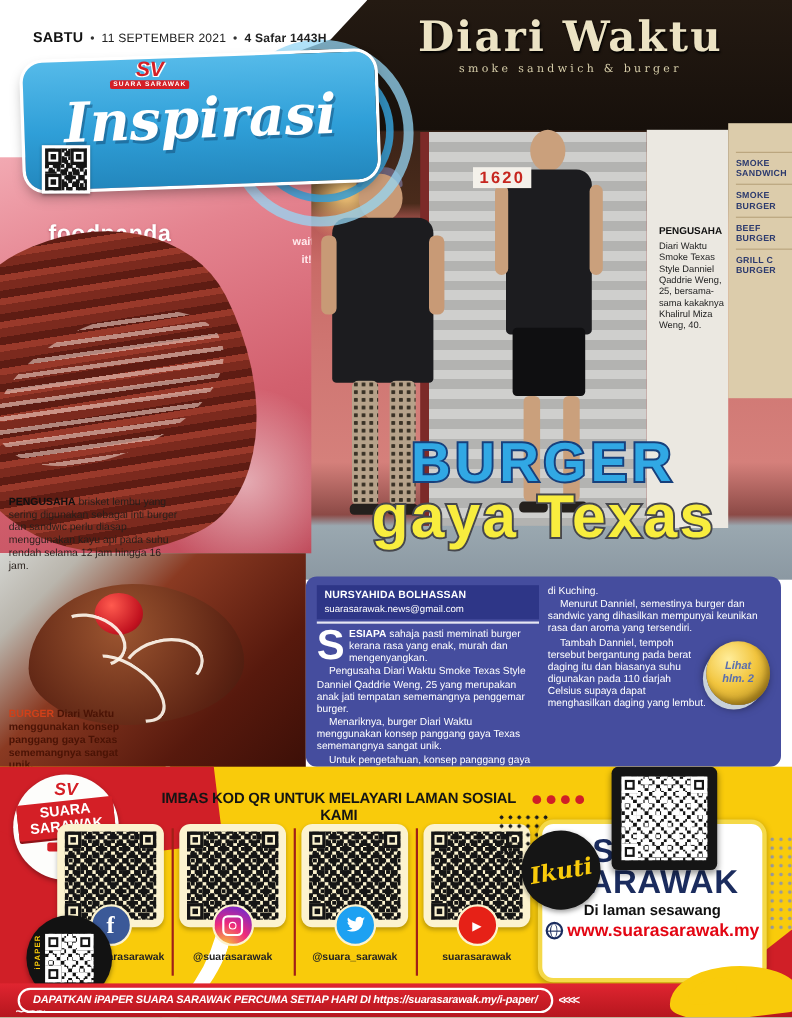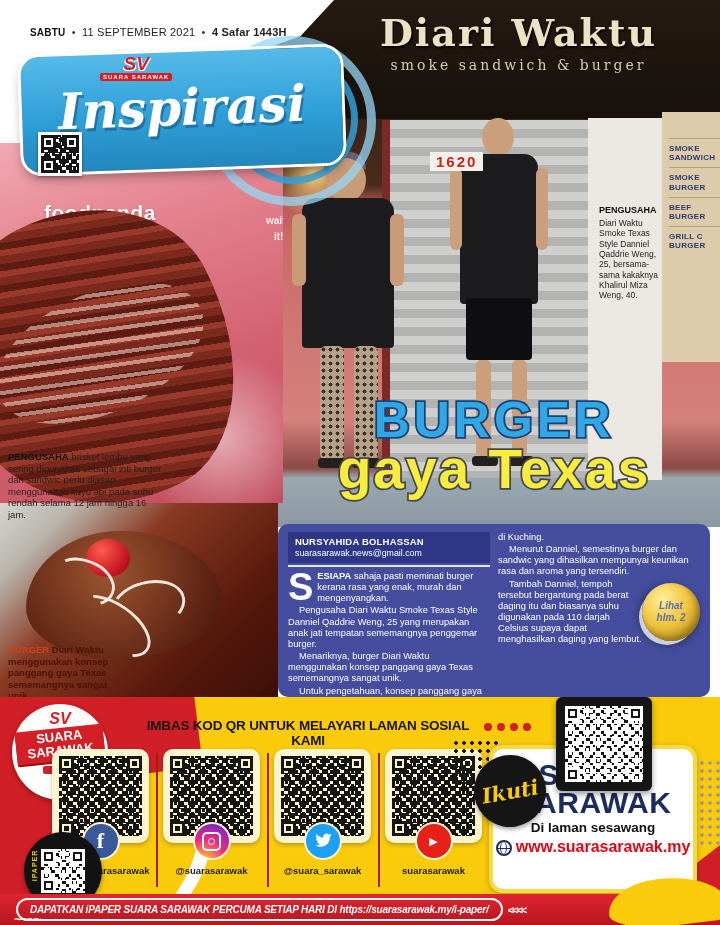--- a/index.html
+++ b/index.html
@@ -4,34 +4,34 @@
 <style>
   html,body{margin:0;padding:0;background:#888;}
   .page{position:relative;width:720px;height:925px;background:#fff;overflow:hidden;
         font-family:"Liberation Sans",sans-serif;}
   .abs{position:absolute;}
 
   
   .white-tl{left:0;top:0;width:334px;height:58px;background:#fff;
             clip-path:polygon(0 0,100% 0,90% 62%,72% 100%,0 100%);z-index:4;}
   .dateline{left:30px;top:26px;z-index:10;color:#222;font-size:11px;letter-spacing:.2px;}
-  .dateline b{font-size:10px;color:#111;}
+  .dateline b{font-size:13px;color:#111;}
   .dateline .sep{color:#333;margin:0 3px;}
   .dateline .isl{font-weight:bold;color:#222;}
 
   
   .storefront{left:130px;top:0;width:590px;height:527px;overflow:hidden;
     background:linear-gradient(180deg,#241a12 0,#17100b 118px,#3c2418 120px,#4a2b1b 185px,
       #b95b58 205px,#c96b67 240px,#cf7672 320px,#d5807b 420px,#8c4a46 468px,
       #9aa8b0 478px,#8b98a2 527px);}
   .glow{position:absolute;border-radius:50%;background:radial-gradient(circle,#ffcf7e,rgba(255,180,80,0) 70%);}
   .sign-text{position:absolute;left:195px;right:8px;top:10px;text-align:center;z-index:3;}
   .sign-title{font-family:"DejaVu Serif",serif;font-weight:bold;font-size:38px;color:#ece3c4;
               letter-spacing:2px;text-shadow:1px 2px 2px #000;}
-  .sign-sub{font-family:"DejaVu Serif",serif;font-size:14px;color:#d6cda9;letter-spacing:3px;margin-top:2px;}
+  .sign-sub{font-family:"DejaVu Serif",serif;font-size:10px;color:#d6cda9;letter-spacing:3px;margin-top:2px;}
   .shutter{position:absolute;left:252px;top:120px;width:198px;height:358px;
     background:repeating-linear-gradient(180deg,#cfcfcd 0 9px,#b3b3b1 9px 18px);
     border-left:8px solid #7c2a28;border-right:8px solid #7c2a28;}
   .white-col{position:absolute;left:458px;top:118px;width:74px;height:362px;background:#ebe8e1;}
   .menu-strip{position:absolute;left:532px;top:112px;width:58px;height:250px;background:#dcccab;
               padding:26px 0 16px 7px;box-sizing:border-box;overflow:hidden;}
   .menu-item{font-size:8px;font-weight:bold;color:#2c3a6e;letter-spacing:.3px;line-height:1.15;
              border-top:1px solid #b7a27b;padding:5px 0 5px 0;white-space:normal;width:60px;}
   .addr-tag{position:absolute;left:300px;top:152px;background:#f4f1ea;color:#c6261f;
             font-weight:bold;font-size:15px;letter-spacing:2px;padding:1px 6px;z-index:3;}
@@ -164,21 +164,21 @@
     z-index:6;display:flex;align-items:center;justify-content:center;box-shadow:0 2px 5px rgba(0,0,0,.4);}
   .ipaper-label{position:absolute;left:-5px;top:30px;transform:rotate(-90deg);font-size:7px;
     font-weight:800;color:#f9cb0b;letter-spacing:1px;}
   .dots-ik{position:absolute;left:452px;top:42px;width:48px;height:48px;z-index:4;
     background:radial-gradient(#1a1a1a 1.6px,rgba(0,0,0,0) 2px) 0 0/8px 8px;}
   .follow-card{position:absolute;left:489px;top:48px;width:208px;height:148px;background:#fff;
     border:4px solid #f5d948;border-radius:14px;z-index:5;box-sizing:border-box;text-align:center;
     padding-top:12px;box-shadow:0 2px 6px rgba(0,0,0,.25);}
   .follow-t1,.follow-t2{font-size:30px;font-weight:800;color:#1b2c5e;line-height:.92;letter-spacing:.5px;}
   .follow-sub{font-size:13.5px;font-weight:800;color:#101010;margin-top:4px;}
-  .follow-url{margin-top:3px;display:flex;align-items:flex-end;justify-content:center;gap:4px;
+  .follow-url{margin-top:3px;display:flex;align-items:flex-start;justify-content:center;gap:4px;
     font-size:16px;font-weight:800;color:#e30613;}
   .globe{width:16px;height:16px;border-radius:50%;border:2px solid #1b2c5e;position:relative;
     box-sizing:border-box;flex:0 0 auto;}
   .globe::before{content:"";position:absolute;left:50%;top:0;bottom:0;width:5px;margin-left:-3.5px;
     border-left:1.4px solid #1b2c5e;border-right:1.4px solid #1b2c5e;border-radius:50%;}
   .globe::after{content:"";position:absolute;left:0;right:0;top:50%;margin-top:-.7px;border-top:1.4px solid #1b2c5e;}
   .ikuti{position:absolute;left:474px;top:58px;width:72px;height:72px;border-radius:50%;background:#151515;
     z-index:6;display:flex;align-items:center;justify-content:center;
     font-family:"DejaVu Serif",serif;font-style:italic;font-weight:bold;font-size:21px;color:#f9cb0b;
     transform:rotate(-10deg);box-shadow:0 2px 5px rgba(0,0,0,.4);}

